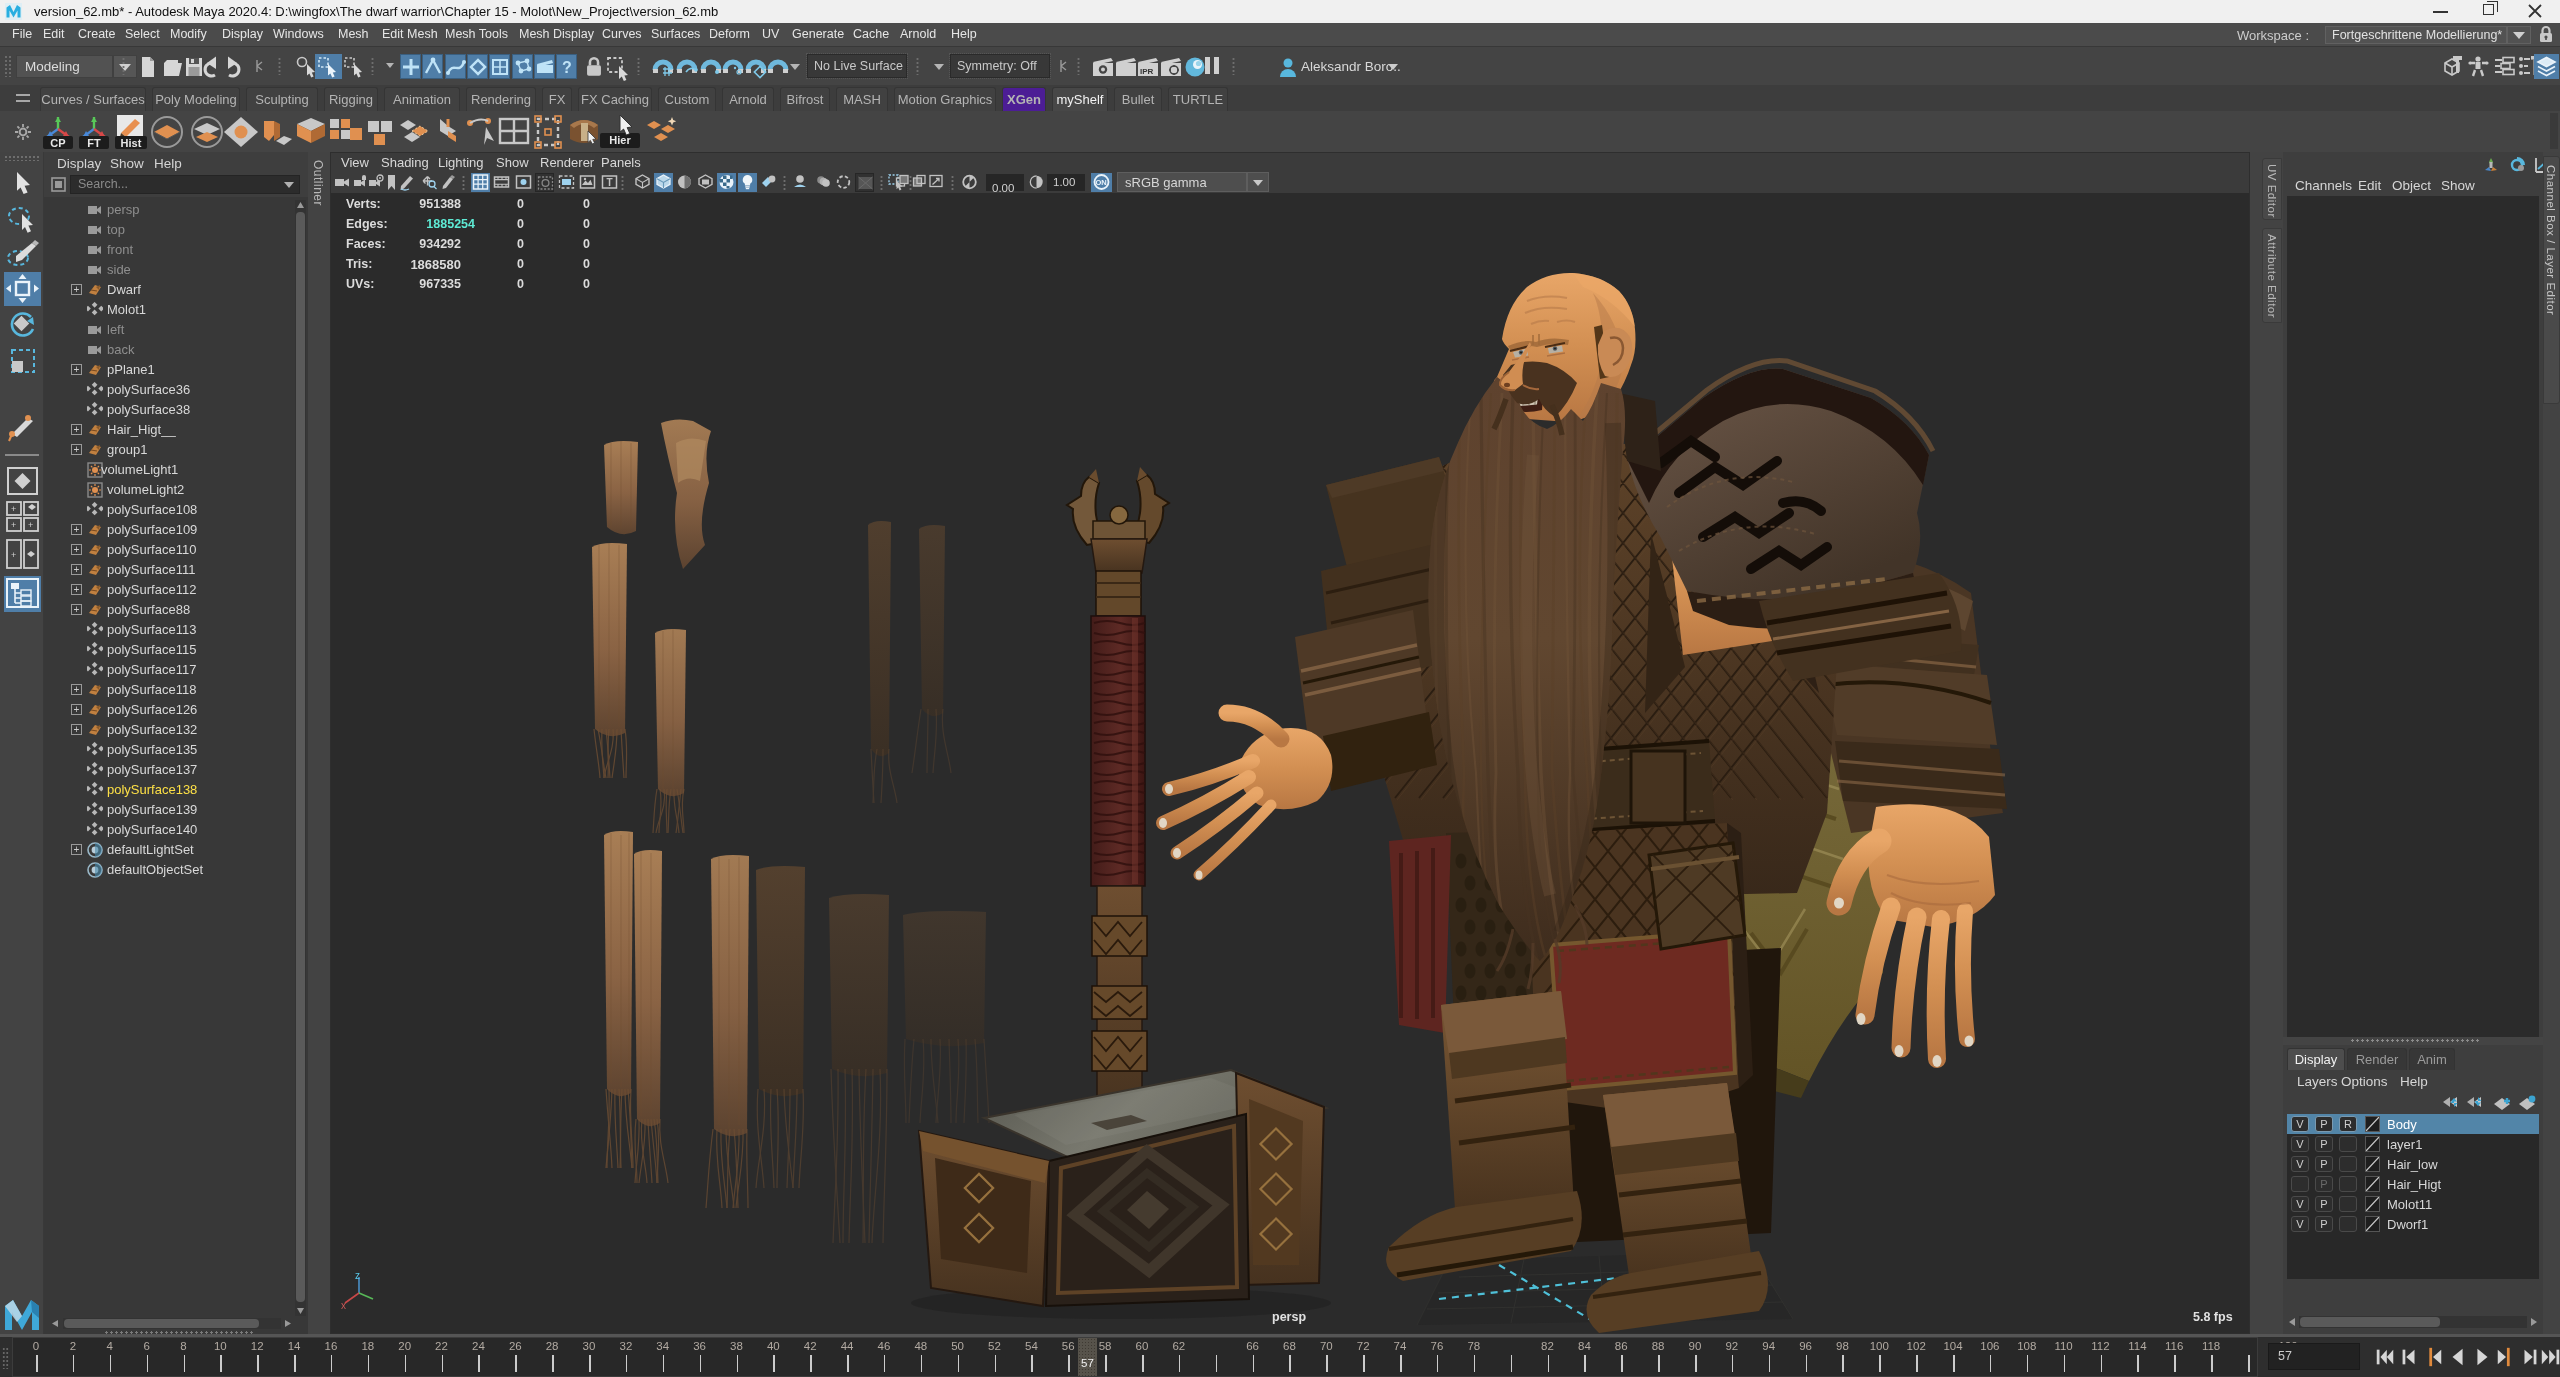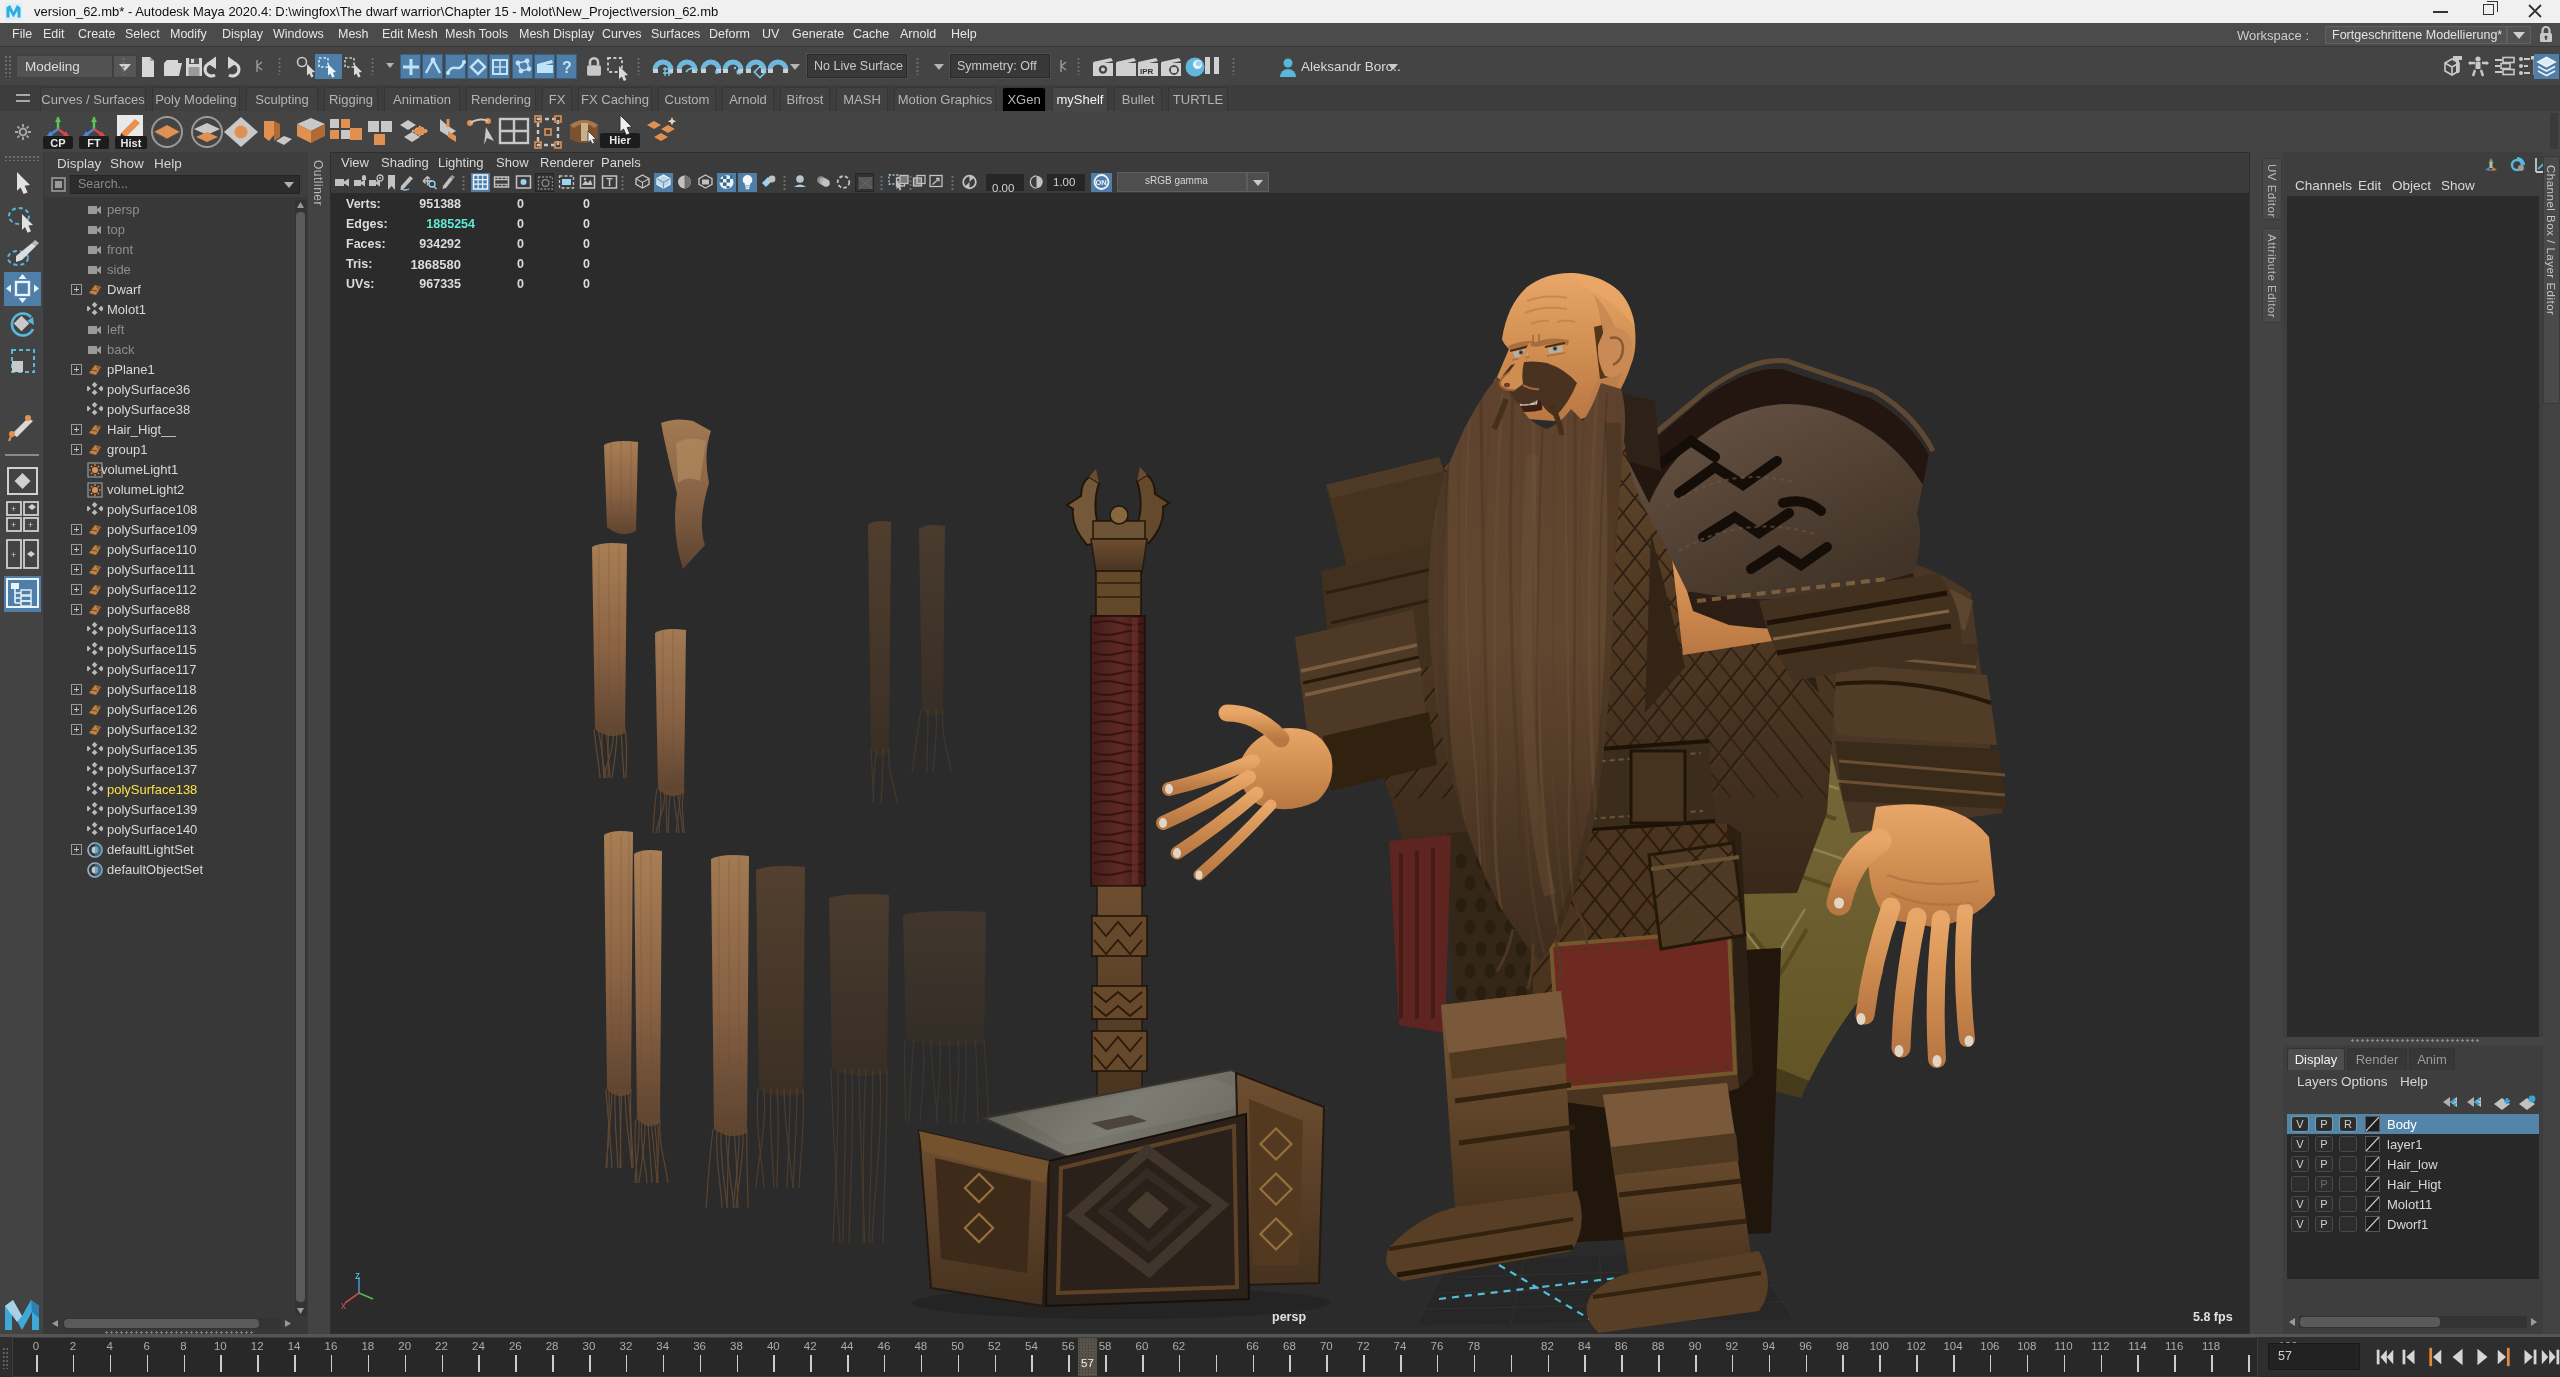--- a/index.html
+++ b/index.html
@@ -282,21 +282,21 @@
 <div class="abs" style="left:324px;top:2px;width:54px;height:24px;background:#414141;border:1px solid #353535;border-bottom:none;border-radius:3px 3px 0 0;text-align:center;color:#b4b4b4;font-size:13px;padding-top:4px;">Rigging</div>
 <div class="abs" style="left:384px;top:2px;width:76px;height:24px;background:#414141;border:1px solid #353535;border-bottom:none;border-radius:3px 3px 0 0;text-align:center;color:#b4b4b4;font-size:13px;padding-top:4px;">Animation</div>
 <div class="abs" style="left:466px;top:2px;width:70px;height:24px;background:#414141;border:1px solid #353535;border-bottom:none;border-radius:3px 3px 0 0;text-align:center;color:#b4b4b4;font-size:13px;padding-top:4px;">Rendering</div>
 <div class="abs" style="left:542px;top:2px;width:30px;height:24px;background:#414141;border:1px solid #353535;border-bottom:none;border-radius:3px 3px 0 0;text-align:center;color:#b4b4b4;font-size:13px;padding-top:4px;">FX</div>
 <div class="abs" style="left:578px;top:2px;width:74px;height:24px;background:#414141;border:1px solid #353535;border-bottom:none;border-radius:3px 3px 0 0;text-align:center;color:#b4b4b4;font-size:13px;padding-top:4px;">FX Caching</div>
 <div class="abs" style="left:658px;top:2px;width:58px;height:24px;background:#414141;border:1px solid #353535;border-bottom:none;border-radius:3px 3px 0 0;text-align:center;color:#b4b4b4;font-size:13px;padding-top:4px;">Custom</div>
 <div class="abs" style="left:722px;top:2px;width:52px;height:24px;background:#414141;border:1px solid #353535;border-bottom:none;border-radius:3px 3px 0 0;text-align:center;color:#b4b4b4;font-size:13px;padding-top:4px;">Arnold</div>
 <div class="abs" style="left:780px;top:2px;width:50px;height:24px;background:#414141;border:1px solid #353535;border-bottom:none;border-radius:3px 3px 0 0;text-align:center;color:#b4b4b4;font-size:13px;padding-top:4px;">Bifrost</div>
 <div class="abs" style="left:836px;top:2px;width:52px;height:24px;background:#414141;border:1px solid #353535;border-bottom:none;border-radius:3px 3px 0 0;text-align:center;color:#b4b4b4;font-size:13px;padding-top:4px;">MASH</div>
 <div class="abs" style="left:894px;top:2px;width:102px;height:24px;background:#414141;border:1px solid #353535;border-bottom:none;border-radius:3px 3px 0 0;text-align:center;color:#b4b4b4;font-size:13px;padding-top:4px;">Motion Graphics</div>
-<div class="abs" style="left:1002px;top:2px;width:44px;height:24px;background:#000000;border:1px solid #353535;border-bottom:none;border-radius:3px 3px 0 0;text-align:center;color:#b4b4b4;font-size:13px;padding-top:4px;">XGen</div>
+<div class="abs" style="left:1002px;top:2px;width:44px;height:24px;background:#4c1d95;border:1px solid #353535;border-bottom:none;border-radius:3px 3px 0 0;text-align:center;color:#b4b4b4;font-size:13px;padding-top:4px;font-weight:bold;">XGen</div>
 <div class="abs" style="left:1052px;top:2px;width:56px;height:24px;background:#474747;border:1px solid #353535;border-bottom:none;border-radius:3px 3px 0 0;text-align:center;color:#f2f2f2;font-size:13px;padding-top:4px;">myShelf</div>
 <div class="abs" style="left:1114px;top:2px;width:48px;height:24px;background:#414141;border:1px solid #353535;border-bottom:none;border-radius:3px 3px 0 0;text-align:center;color:#b4b4b4;font-size:13px;padding-top:4px;">Bullet</div>
 <div class="abs" style="left:1168px;top:2px;width:60px;height:24px;background:#414141;border:1px solid #353535;border-bottom:none;border-radius:3px 3px 0 0;text-align:center;color:#b4b4b4;font-size:13px;padding-top:4px;">TURTLE</div>
 <div class="abs" style="left:16px;top:9px;width:14px;height:8px;border-top:2px solid #a8a8a8;border-bottom:2px solid #a8a8a8;"></div>
 </div>
 <div class="abs" style="left:0;top:111px;width:2560px;height:41px;background:#444444;">
 <svg class="abs" style="left:14px;top:12px" width="18" height="18" viewBox="0 0 18 18">
       <circle cx="9" cy="9" r="3.4" fill="none" stroke="#a8a8a8" stroke-width="2"></circle>
       <g stroke="#a8a8a8" stroke-width="1.8">
         <path d="M9 1 v3 M9 14 v3 M1 9 h3 M14 9 h3 M3.4 3.4 l2 2 M12.6 12.6 l2 2 M14.6 3.4 l-2 2 M5.4 12.6 l-2 2"></path>
@@ -849,21 +849,21 @@
 <div class="abs" style="left:698px;top:1px;width:15px;height:19px;"><svg width="15" height="19" viewBox="0 0 15 19">
           <path d="M7.5 2.8 a6.2 6.2 0 0 1 0 12.4 Z" fill="#c2c2c2"></path>
           <path d="M7.5 2.8 a6.2 6.2 0 0 0 0 12.4" fill="none" stroke="#c2c2c2" stroke-width="1.3"></path>
         </svg></div>
 <div class="abs" style="left:716px;top:2px;width:38px;height:17px;background:#262626;color:#d0d0d0;font-size:11.5px;padding:2px 0 0 6px;">1.00</div>
 <div class="abs" style="left:760px;top:1px;width:21px;height:19px;background:#4f7ea8;"><svg width="21" height="19" viewBox="0 0 21 19">
           <circle cx="10.5" cy="9" r="7" fill="none" stroke="#eaf3fa" stroke-width="1.8"></circle>
           <text x="4.5" y="12" font-size="7.5" font-weight="bold" fill="#eaf3fa">ON</text>
         </svg></div>
 <div class="abs" style="left:786px;top:0px;width:130px;height:20px;background:#4e4e4e;border:1px solid #5e5e5e;"></div>
-<div class="abs txt" style="left:794px;top:3px;font-size:10px;color:#d6d6d6;margin-left:20px;">sRGB gamma</div>
+<div class="abs txt" style="left:794px;top:3px;font-size:13px;color:#d6d6d6;">sRGB gamma</div>
 <div class="abs" style="left:916px;top:0px;width:22px;height:20px;background:#4e4e4e;border:1px solid #5e5e5e;"></div>
 <svg class="abs" style="left:919px;top:6px" width="16" height="10" viewBox="0 0 14 10">
         <path d="M2 2 L7 8 L12 2 Z" fill="#c8c8c8"></path>
       </svg>
 </div>
 <div class="abs" style="left:0px;top:40px;width:1918px;height:1140px;background:#2b2b2b;overflow:hidden;">
 <svg class="abs" style="left:0;top:0" width="1918" height="1140" viewBox="0 0 1918 1140">
         <defs>
 <linearGradient id="wood" x1="0" y1="0" x2="0" y2="1">
  <stop offset="0" stop-color="#a87e55"></stop>

